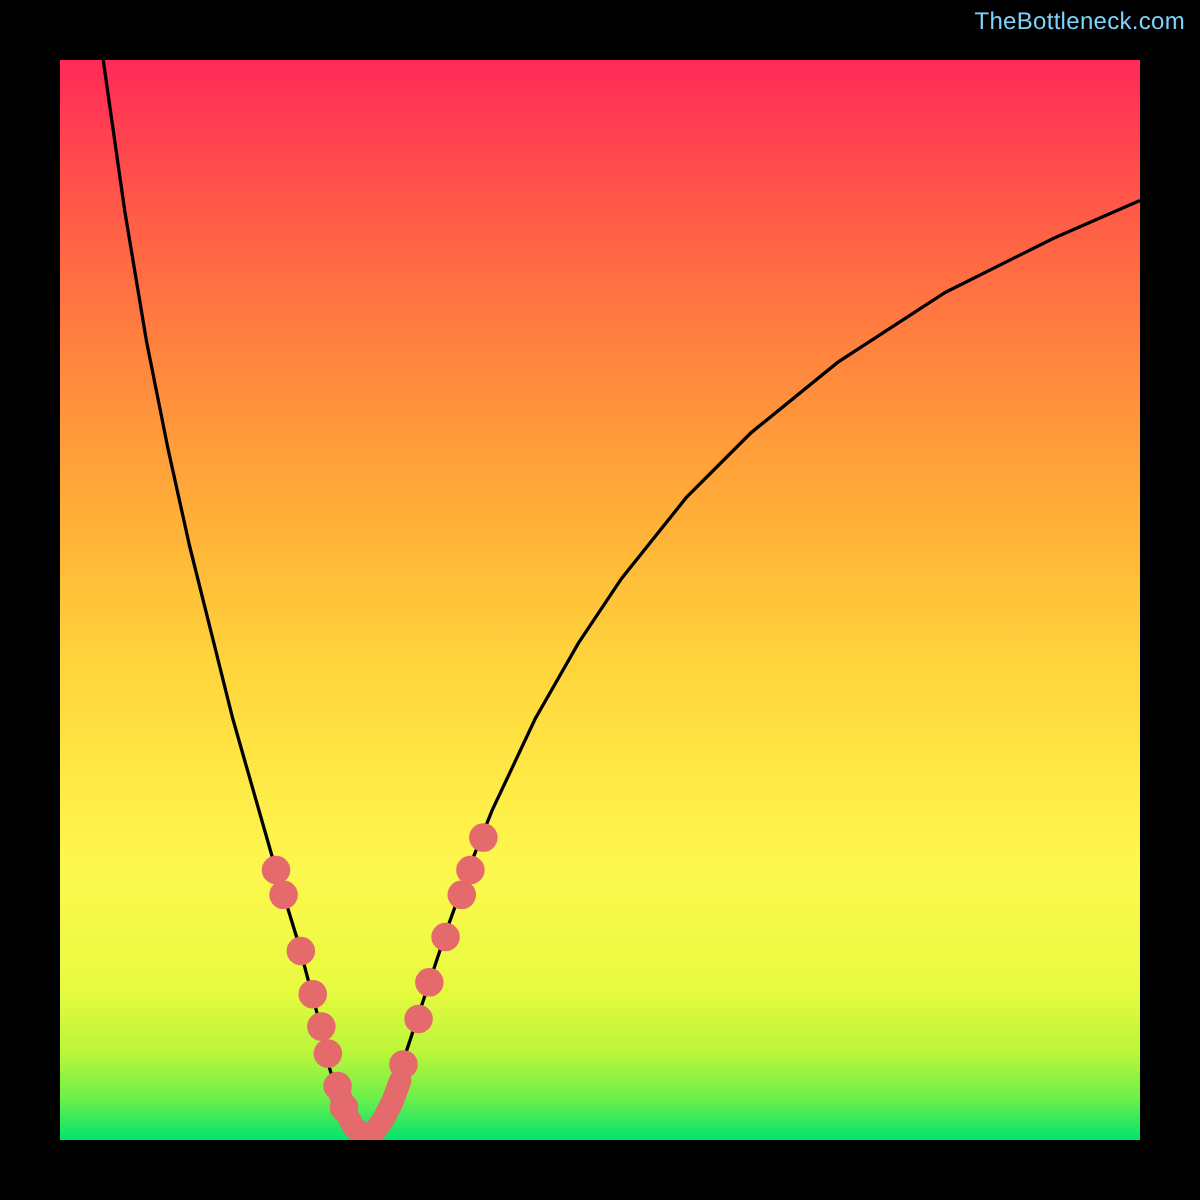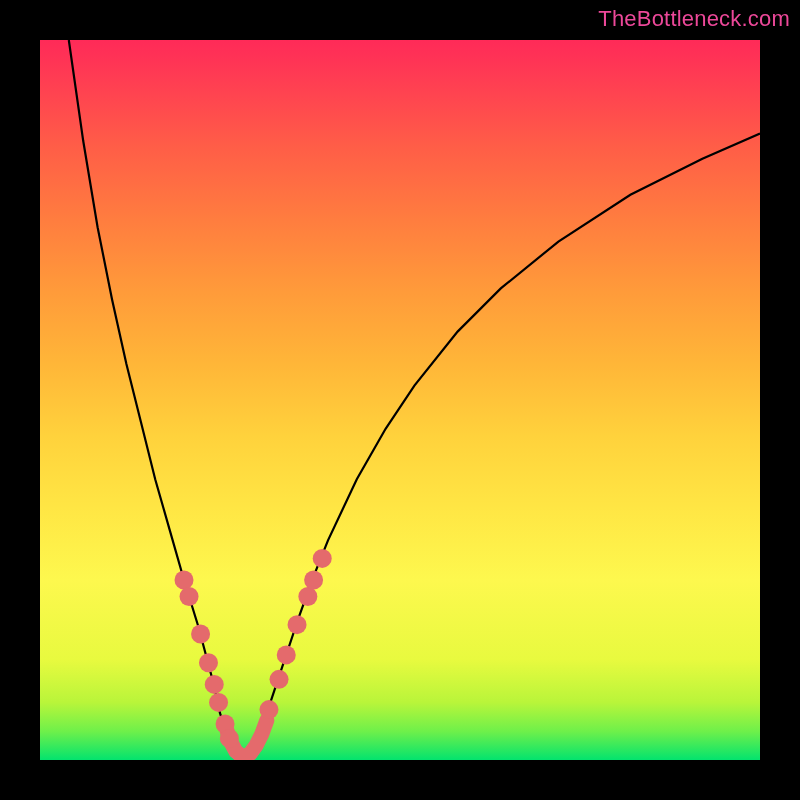--- a/index.html
+++ b/index.html
@@ -39,22 +39,22 @@
       #ff5e47 85%,
       #ff3b53 95%,
       #ff2a58 100%
     );
     overflow: hidden;
   }
   .watermark {
     position: absolute;
     top: 6px;
     right: 10px;
-    color: #ec4899;
-    font-size: 22px;
+    color: #7dd3fc;
+    font-size: 16px;
     font-weight: 400;
     letter-spacing: 0.2px;
     user-select: none;
   }
   svg.overlay {
     position: absolute;
     left: 0;
     top: 0;
     width: 720px;
     height: 720px;

